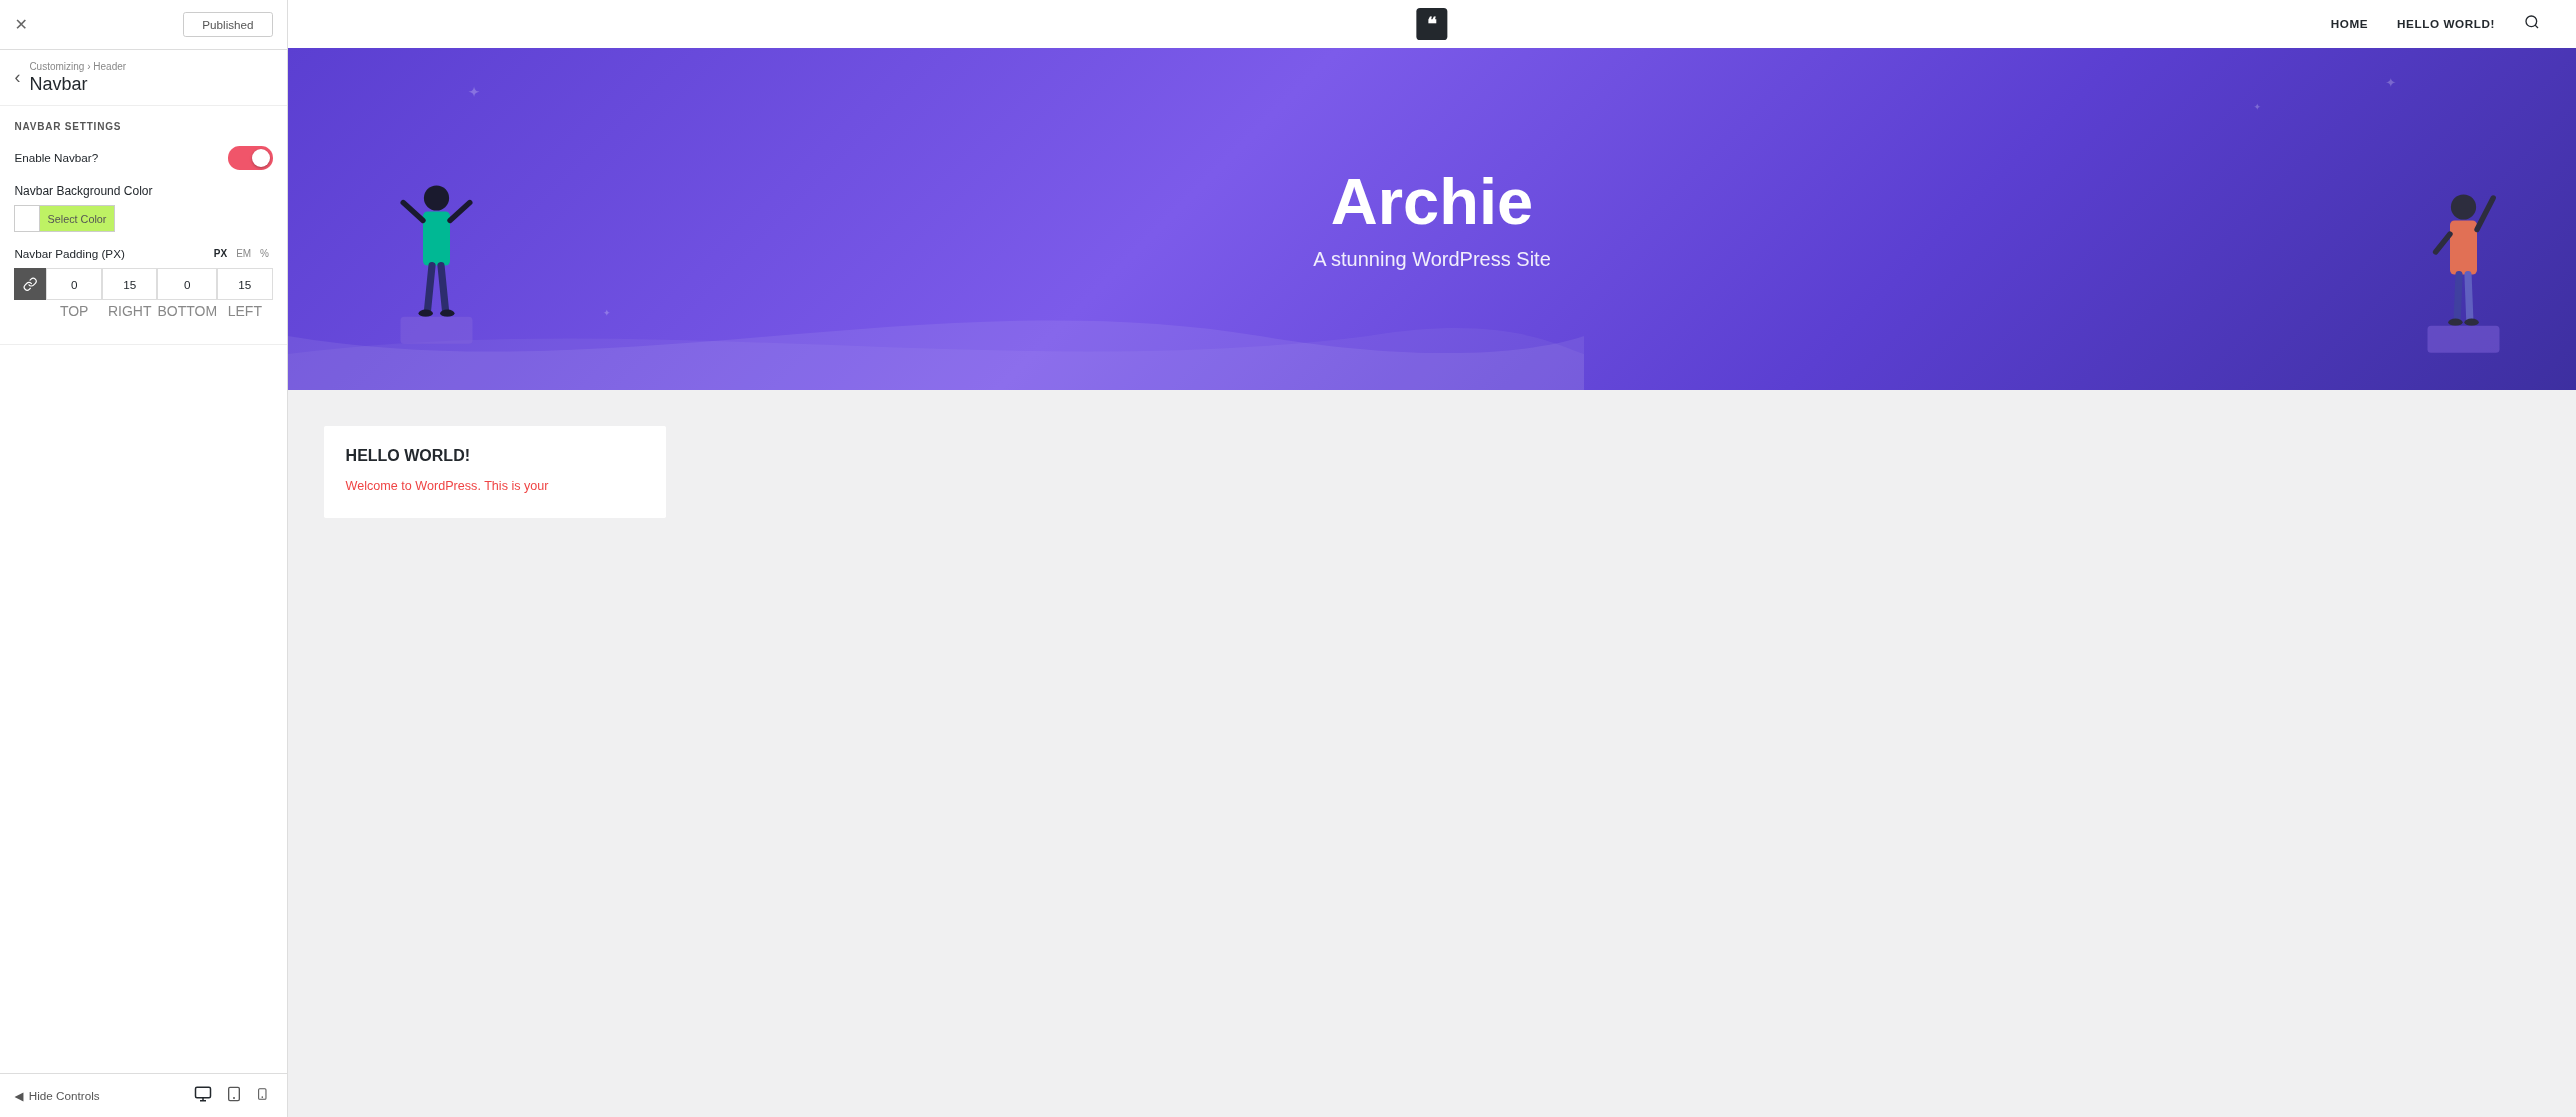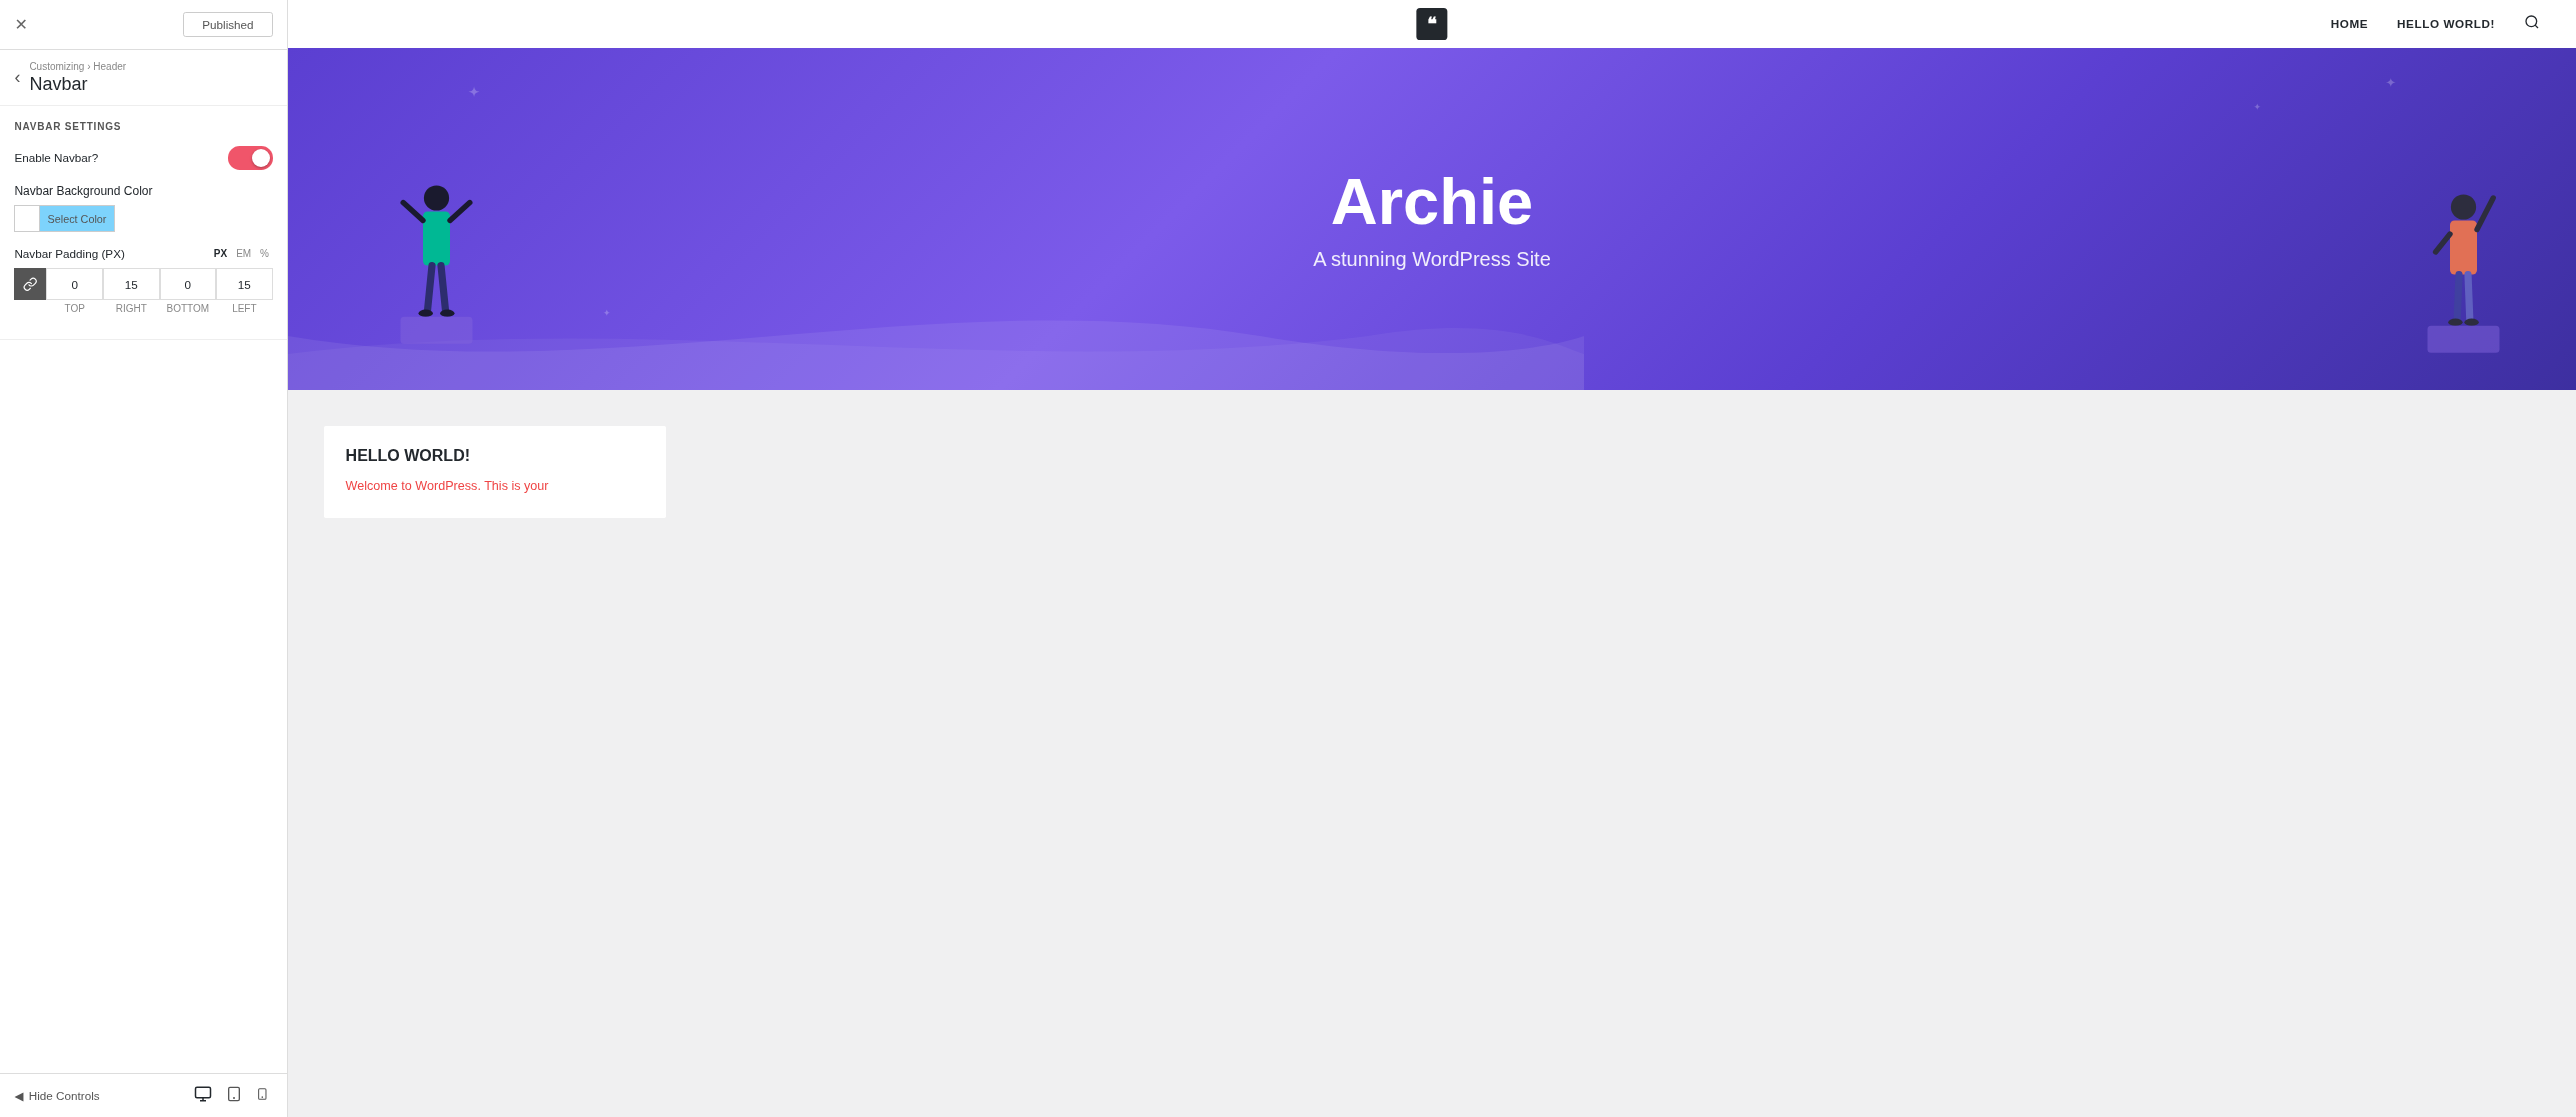--- a/index.html
+++ b/index.html
@@ -137,21 +137,21 @@
 
     
     .color-section { margin-bottom: 14.4px; }
     .color-label { font-size: 12px; color: #23282d; margin-bottom: 7.2px; }
 
     .color-btn {
       display: flex;
       align-items: center;
       gap: 0;
       border: 0.9px solid #ccc;
-      background: #7dd3fc;
+      background: #bef264;
       cursor: pointer;
       padding: 0;
       height: 27px;
     }
 
     .color-swatch {
       width: 25px;
       height: 25px;
       background: #fff;
       border-right: 0.9px solid #ccc;
@@ -218,21 +218,21 @@
       border-left: none;
       text-align: center;
       font-size: 11.7px;
       color: #23282d;
       background: #fff;
     }
 
     .padding-input:first-of-type { border-left: 0.9px solid #ddd; }
 
     .padding-sublabel {
-      font-size: 10px;
+      font-size: 14px;
       color: #888;
       margin-top: 2.7px;
       text-transform: uppercase;
     }
 
     .divider {
       height: 0.9px;
       background: #eee;
       margin: 3.6px 0 10.8px;
     }

